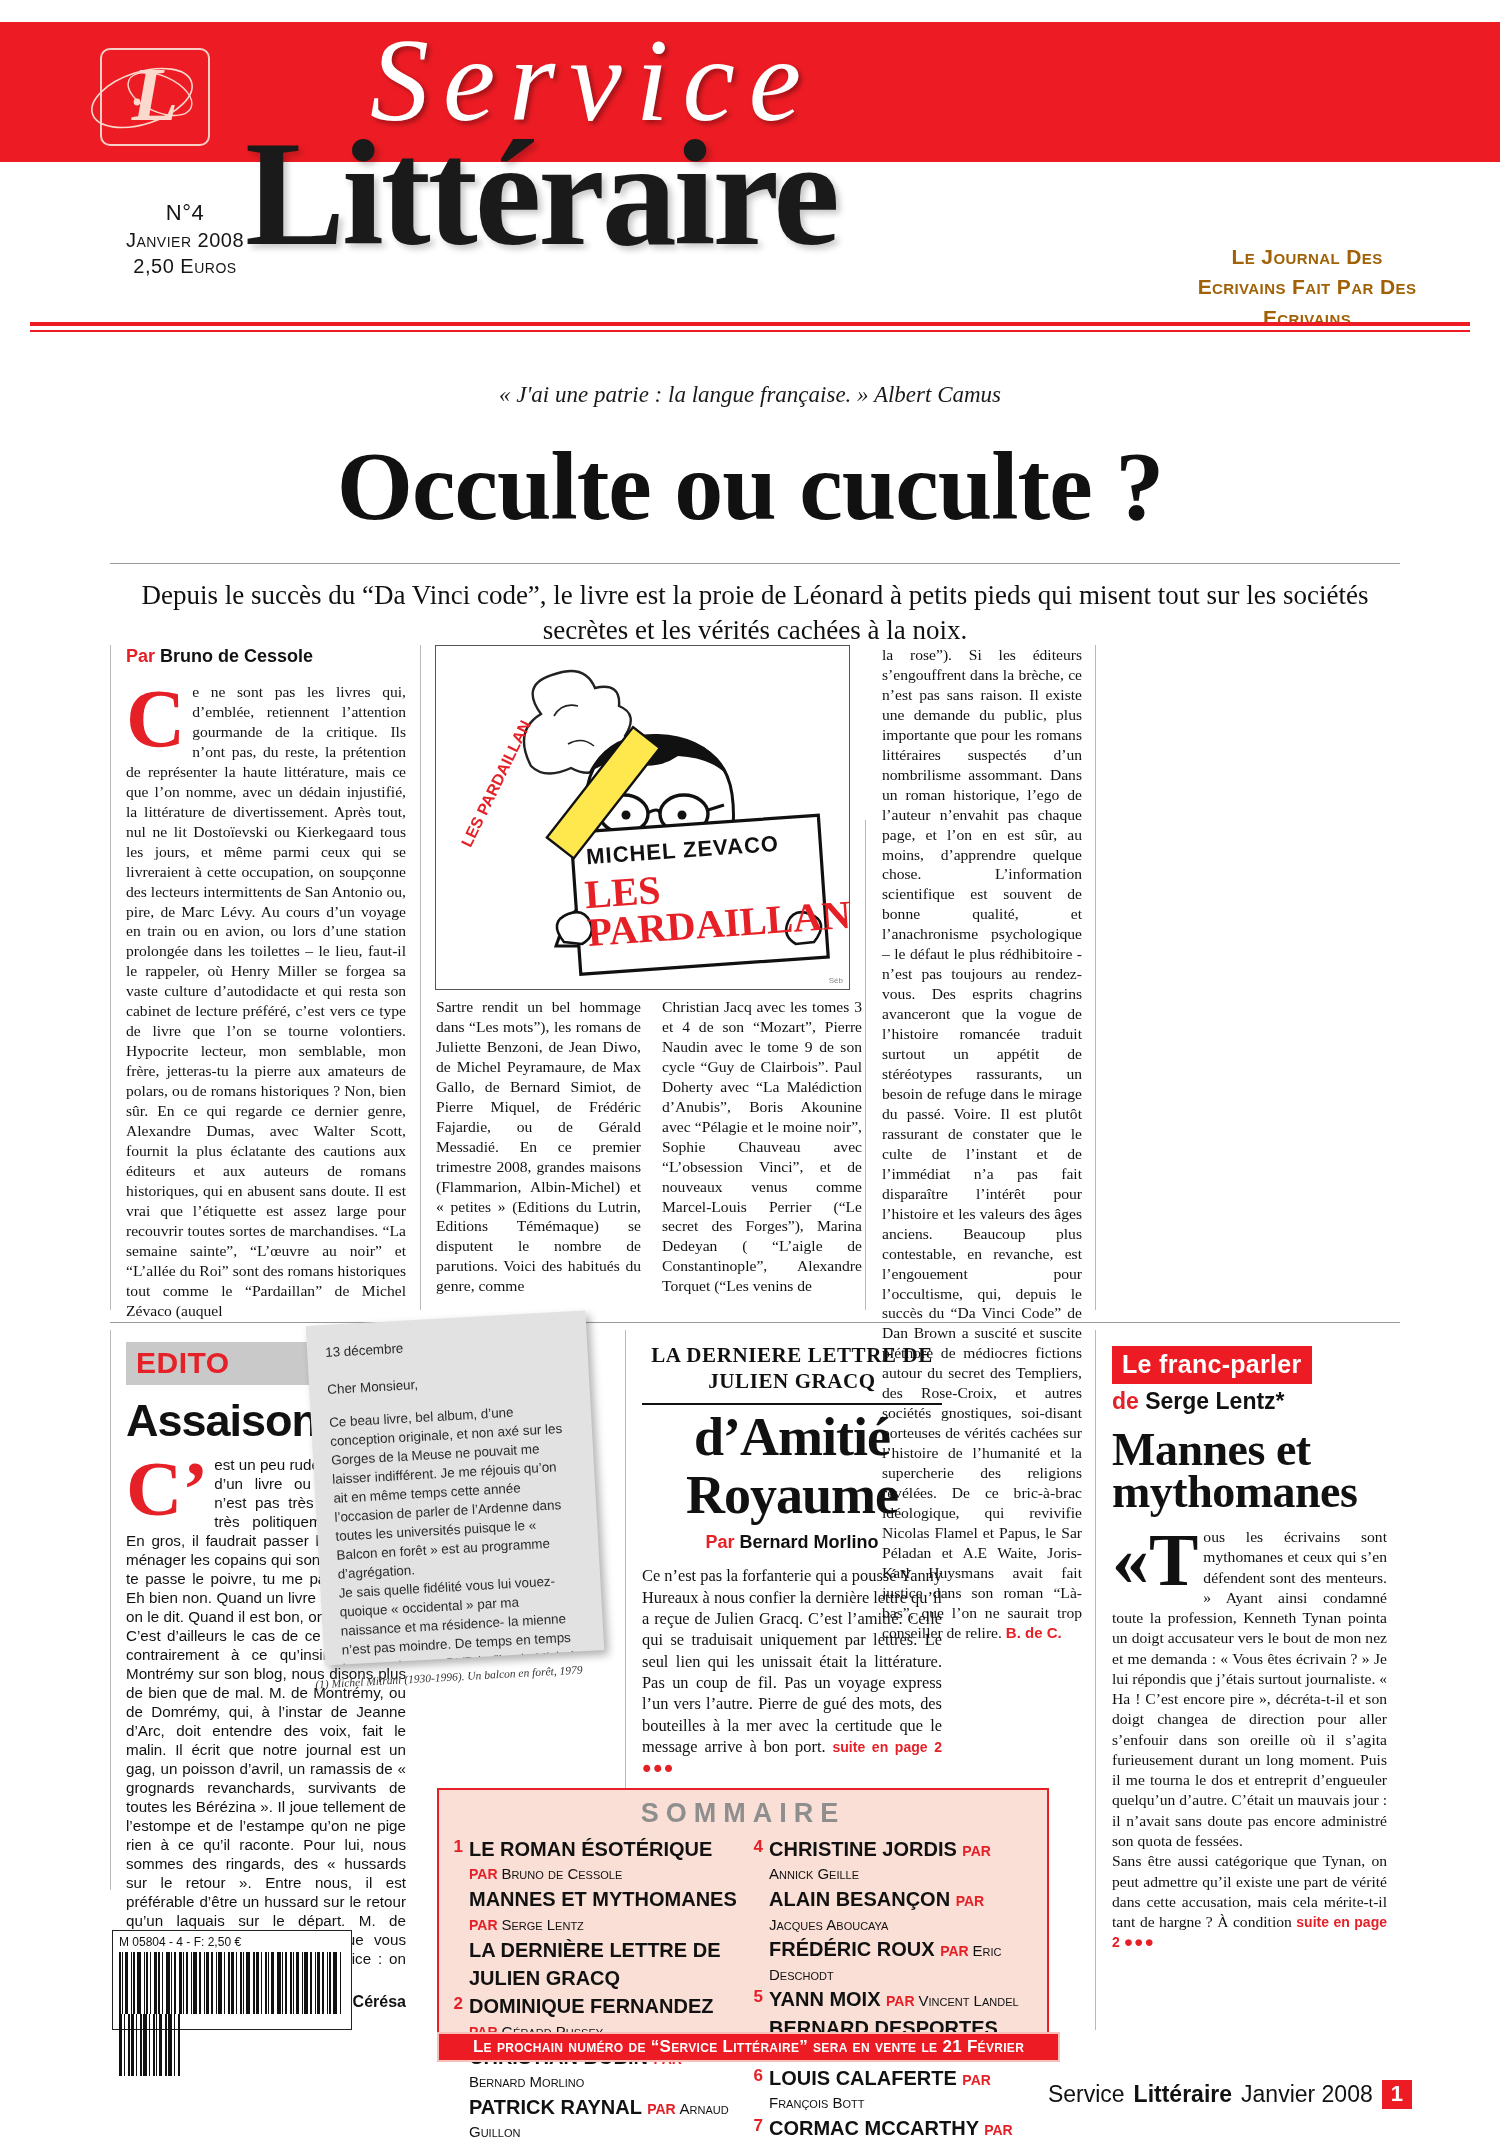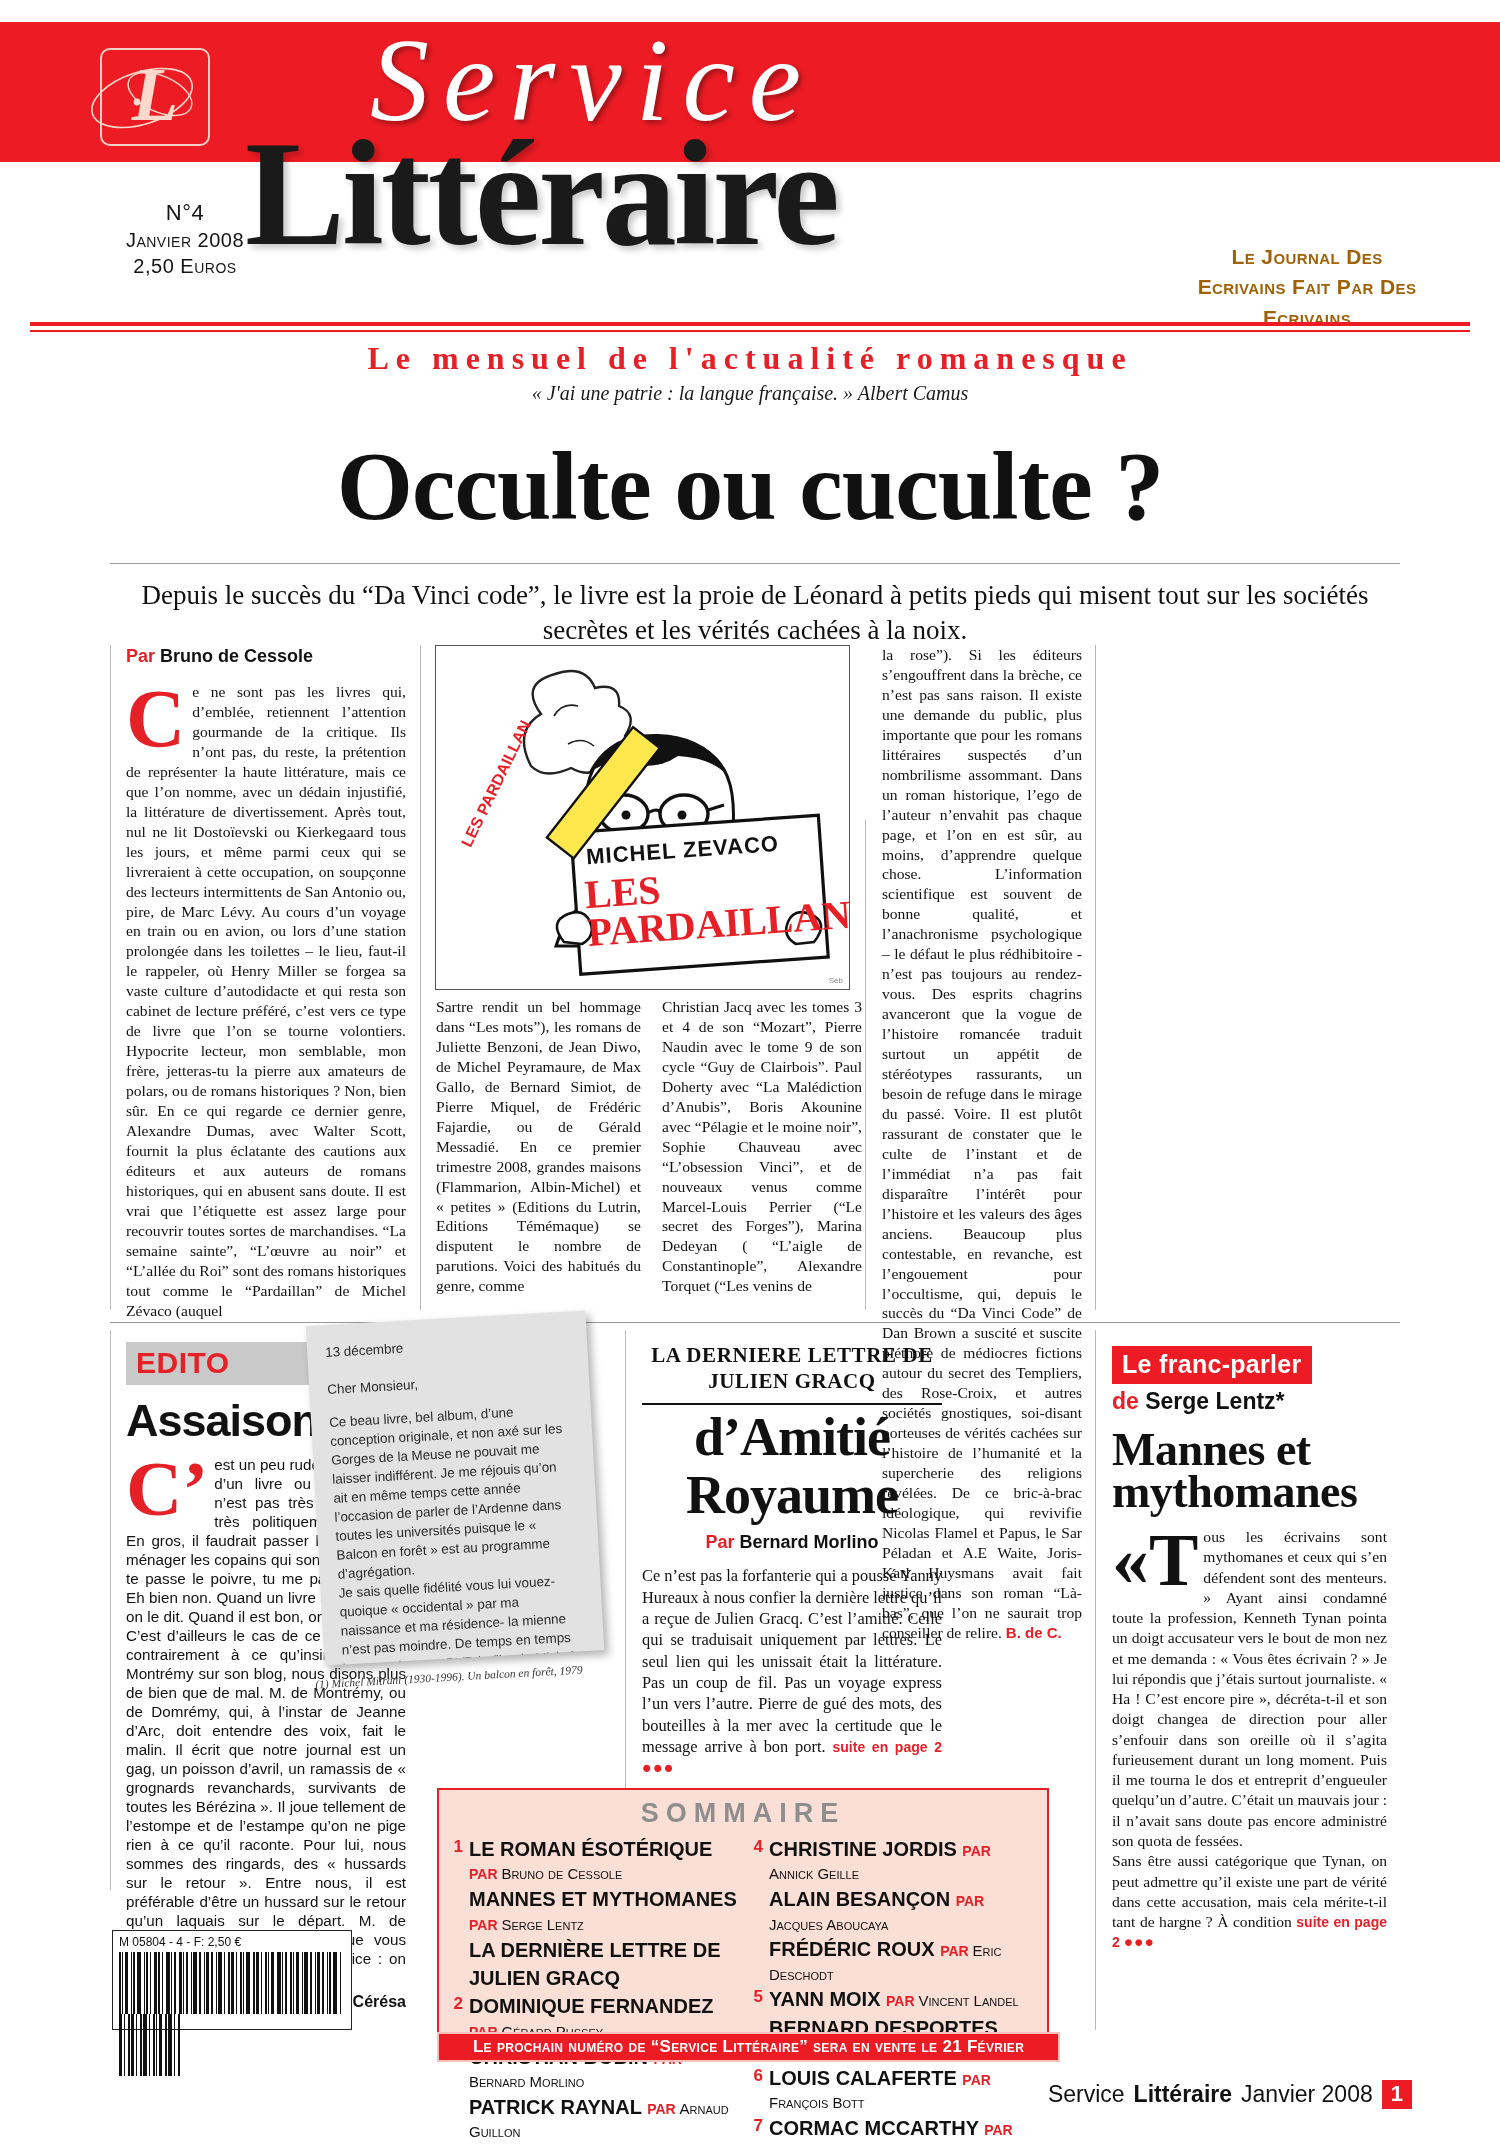--- a/index.html
+++ b/index.html
@@ -76,21 +76,21 @@
   .rule-red-thin  { position:absolute; left:30px; top:330px; width:1440px; height:2px; background:#ED1C24; }
   .tagline {
     position:absolute; left:0; top:340px; width:1500px; text-align:center;
     font-family:"Liberation Serif", serif;
     font-weight:700; font-size:32px; color:#E52027;
     letter-spacing:7px;
   }
   .tagline-quote {
     position:absolute; left:0; top:382px; width:1500px; text-align:center;
     font-family:"Liberation Serif", serif;
-    font-style:italic; font-size:20px; color:#1a1a1a;
+    font-style:italic; font-size:23px; color:#1a1a1a;
   }
 
   
   .headline {
     position:absolute; left:0; top:430px; width:1500px; text-align:center;
     font-family:"Liberation Serif", serif;
     font-weight:700; font-size:98px; color:#111; letter-spacing:-1px;
   }
   .rule-grey-top { position:absolute; left:110px; top:563px; width:1290px; height:1px; background:#9a9a9a; }
 
@@ -303,21 +303,20 @@
       <div class="num">N°4</div>
       <div class="date">Janvier 2008</div>
       <div class="price">2,50 Euros</div>
     </div>
 
     <div class="journal-tag">Le Journal Des Ecrivains Fait Par Des Ecrivains</div>
   </div>
 
   <div class="rule-red-thick"></div>
   <div class="rule-red-thin"></div>
-  <div class="tagline">Le mensuel de l'actualité romanesque</div>
   <div class="tagline-quote">« J'ai une patrie : la langue française. » Albert Camus</div>
 
   <div class="headline">Occulte ou cuculte ?</div>
   <div class="rule-grey-top"></div>
   <div class="lead">Depuis le succès du “Da Vinci code”, le livre est la proie de Léonard à petits pieds qui misent tout sur les sociétés secrètes et les vérités cachées à la noix.</div>
 
   <div class="main-cols">
 
     <div class="vrule" style="left:0;top:0;height:665px;"></div>
     <div class="vrule" style="left:310px;top:0;height:665px;"></div>

